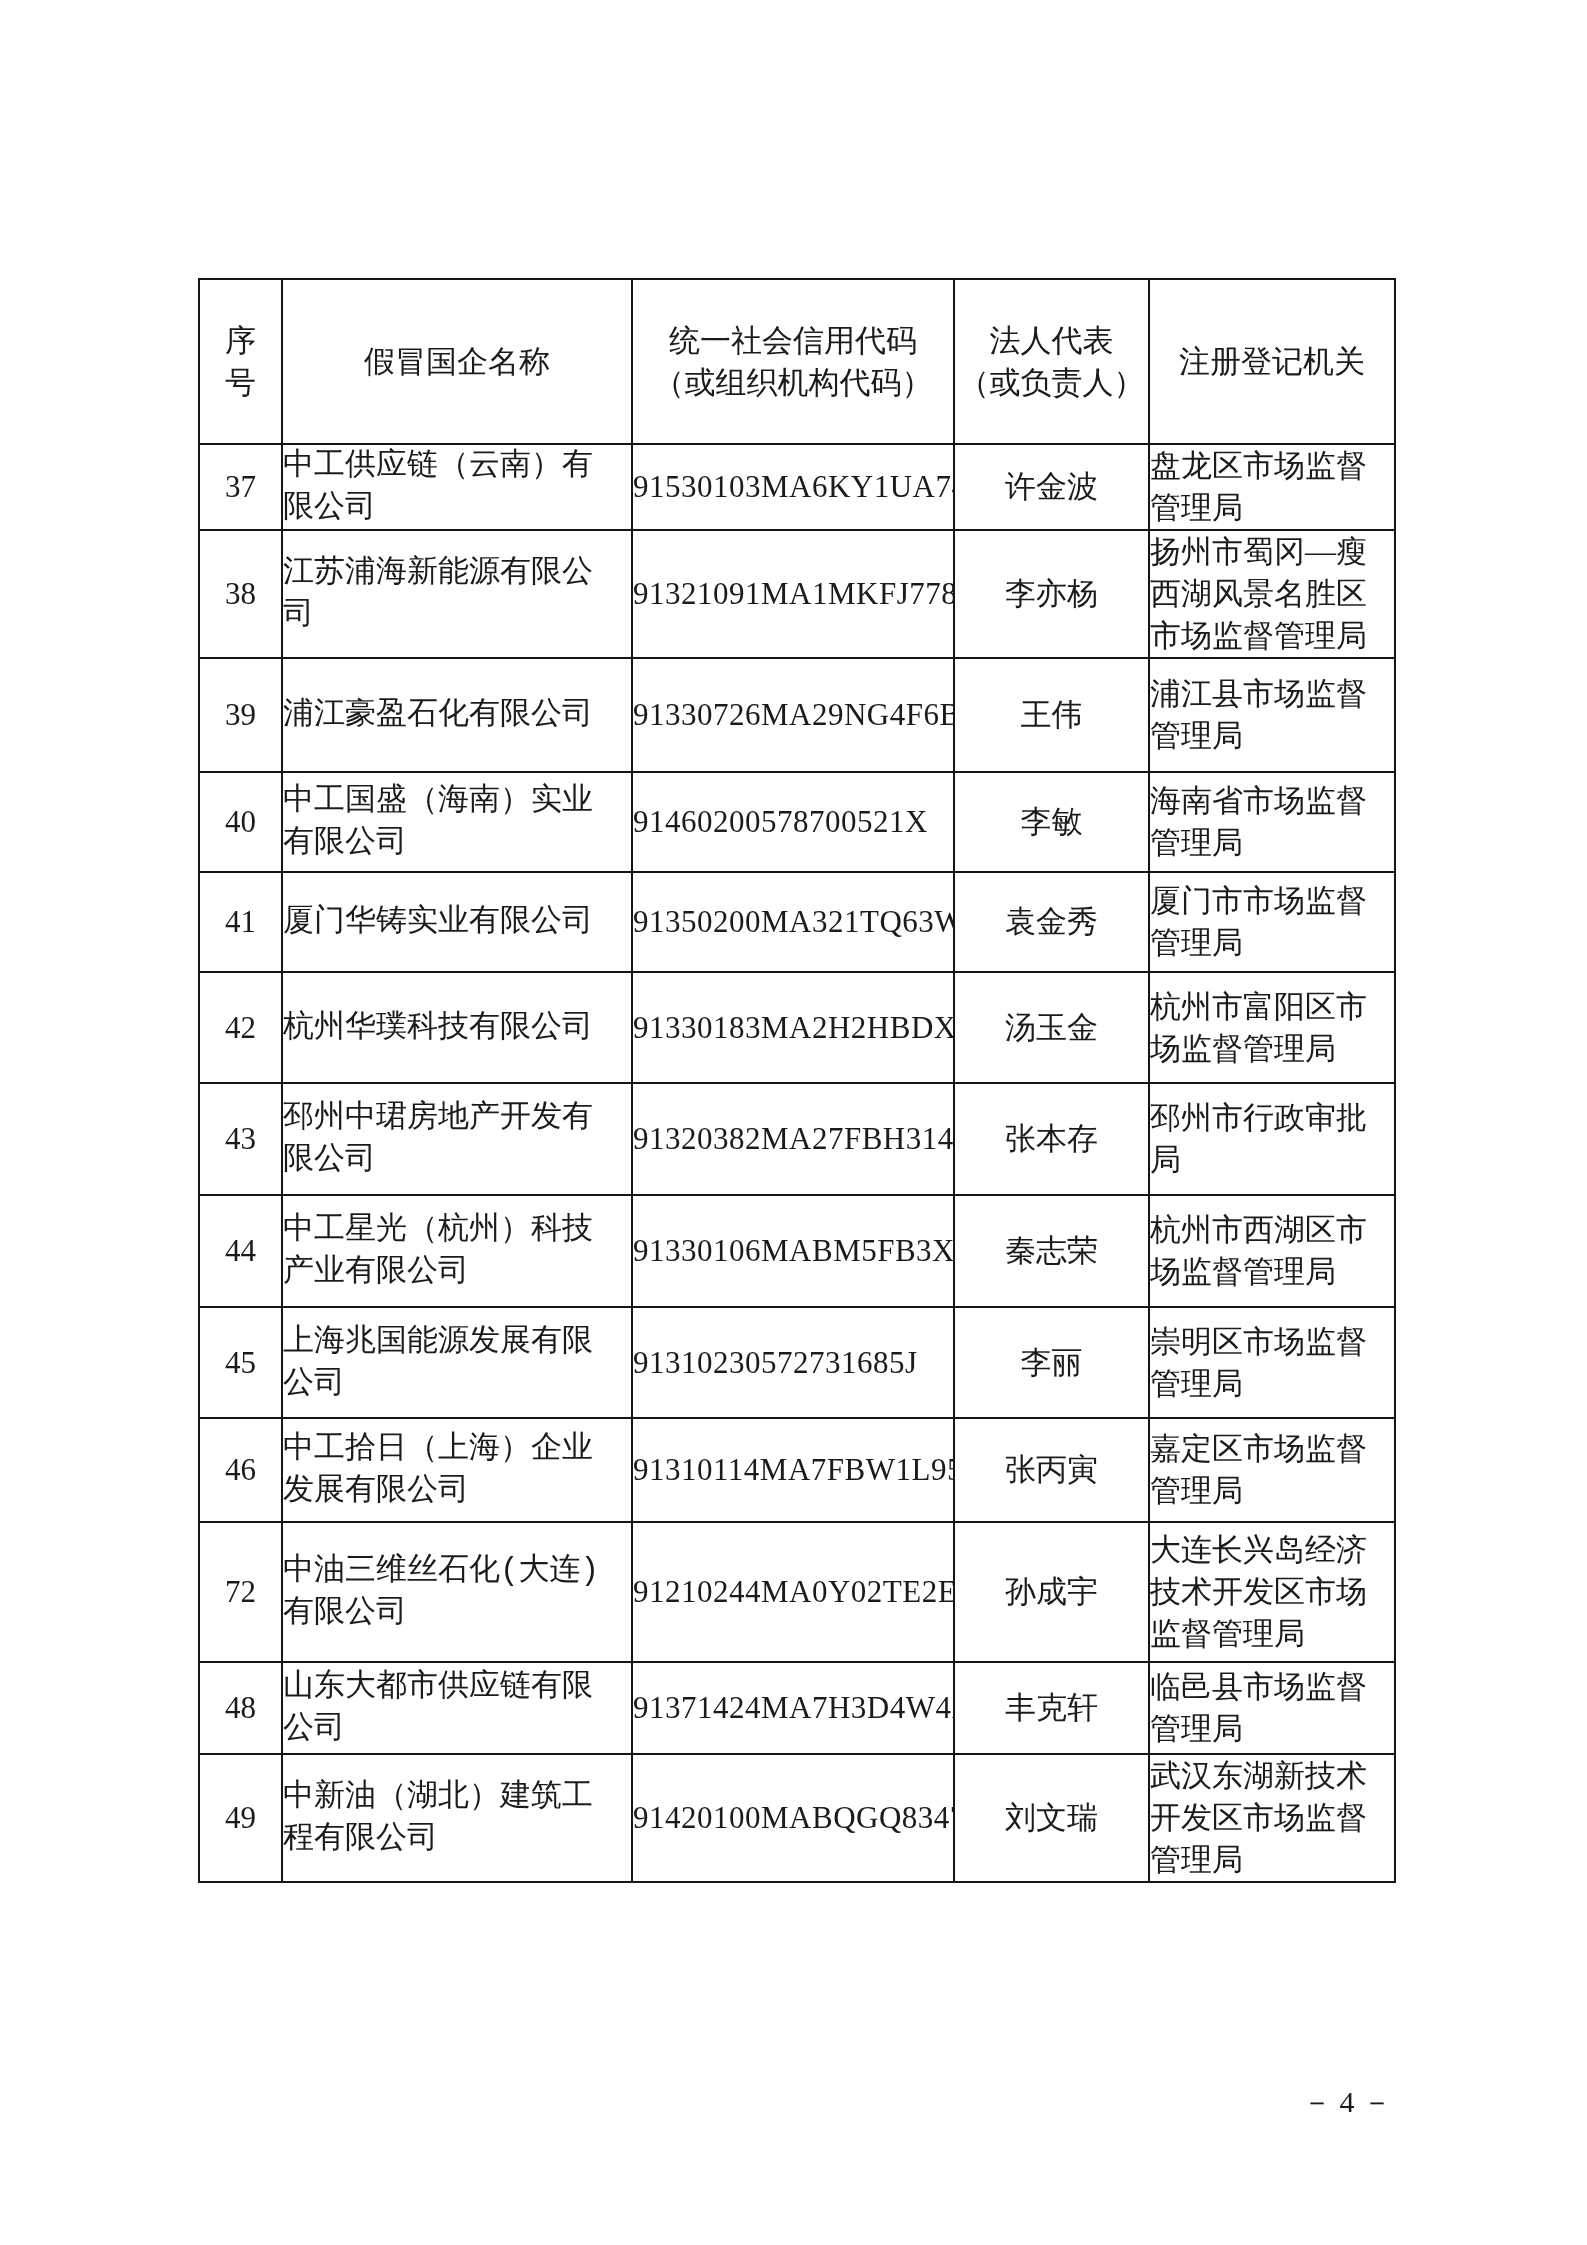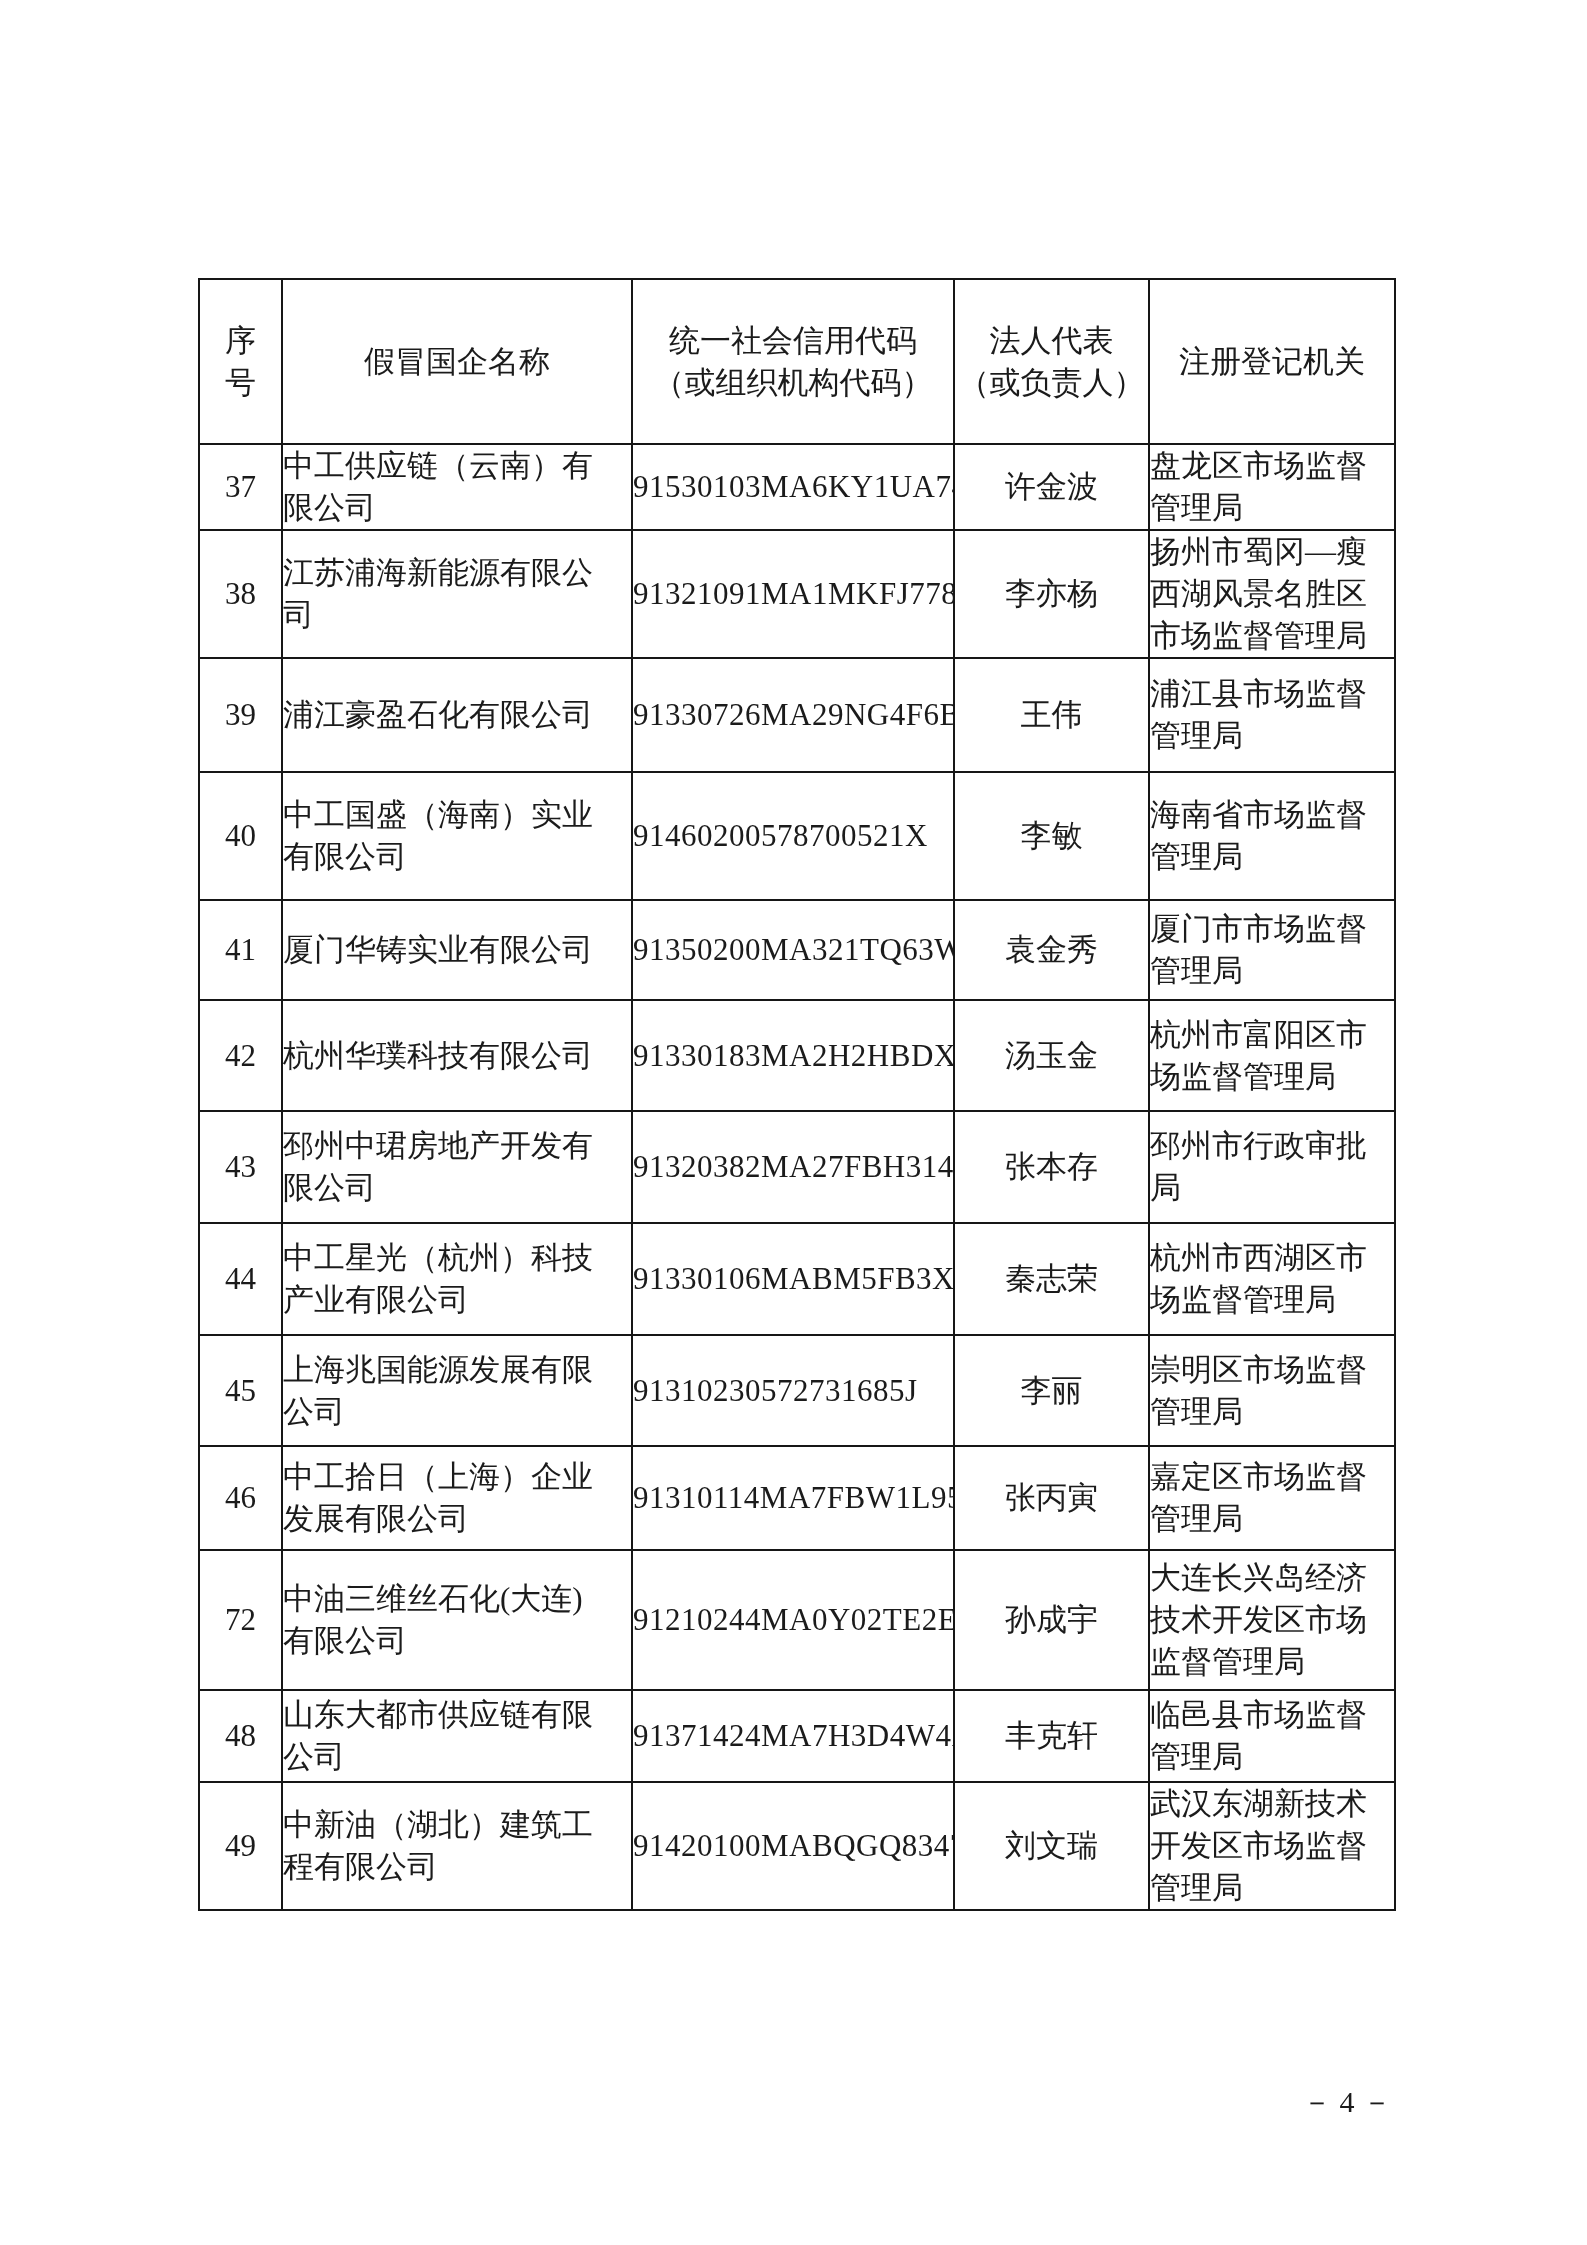--- a/index.html
+++ b/index.html
@@ -31,39 +31,40 @@
   }
   table.soe th{
     text-align:center;
     white-space:pre-line;
   }
   td.cell-no{ text-align:center; font-size:32px; }
   td.cell-name{
     text-align:left;
     padding:6px 6px 6px 14px;
     white-space:pre-line;
+    font-family:Liberation Mono, monospace;
   }
   td.cell-code{
     text-align:left;
     padding-left:16px;
     font-size:32px;
     letter-spacing:0.5px;
     white-space:nowrap;
   }
   td.cell-rep{ text-align:center; }
   td.cell-auth{
     text-align:left;
     padding:6px 2px 6px 24px;
     white-space:pre-line;
   }
   thead tr{ height:165px; }
   tbody tr:nth-child(1){ height:80px; }
   tbody tr:nth-child(2){ height:126px; }
   tbody tr:nth-child(3){ height:114px; }
-  tbody tr:nth-child(4){ height:128px; }
+  tbody tr:nth-child(4){ height:100px; }
   tbody tr:nth-child(5){ height:100px; }
   tbody tr:nth-child(6){ height:111px; }
   tbody tr:nth-child(7){ height:112px; }
   tbody tr:nth-child(8){ height:112px;margin-left:35px; }
   tbody tr:nth-child(9){ height:111px; }
   tbody tr:nth-child(10){ height:104px; }
   tbody tr:nth-child(11){ height:140px; }
   tbody tr:nth-child(12){ height:92px; }
   tbody tr:nth-child(13){ height:122px; }
   .footer-page-number{

